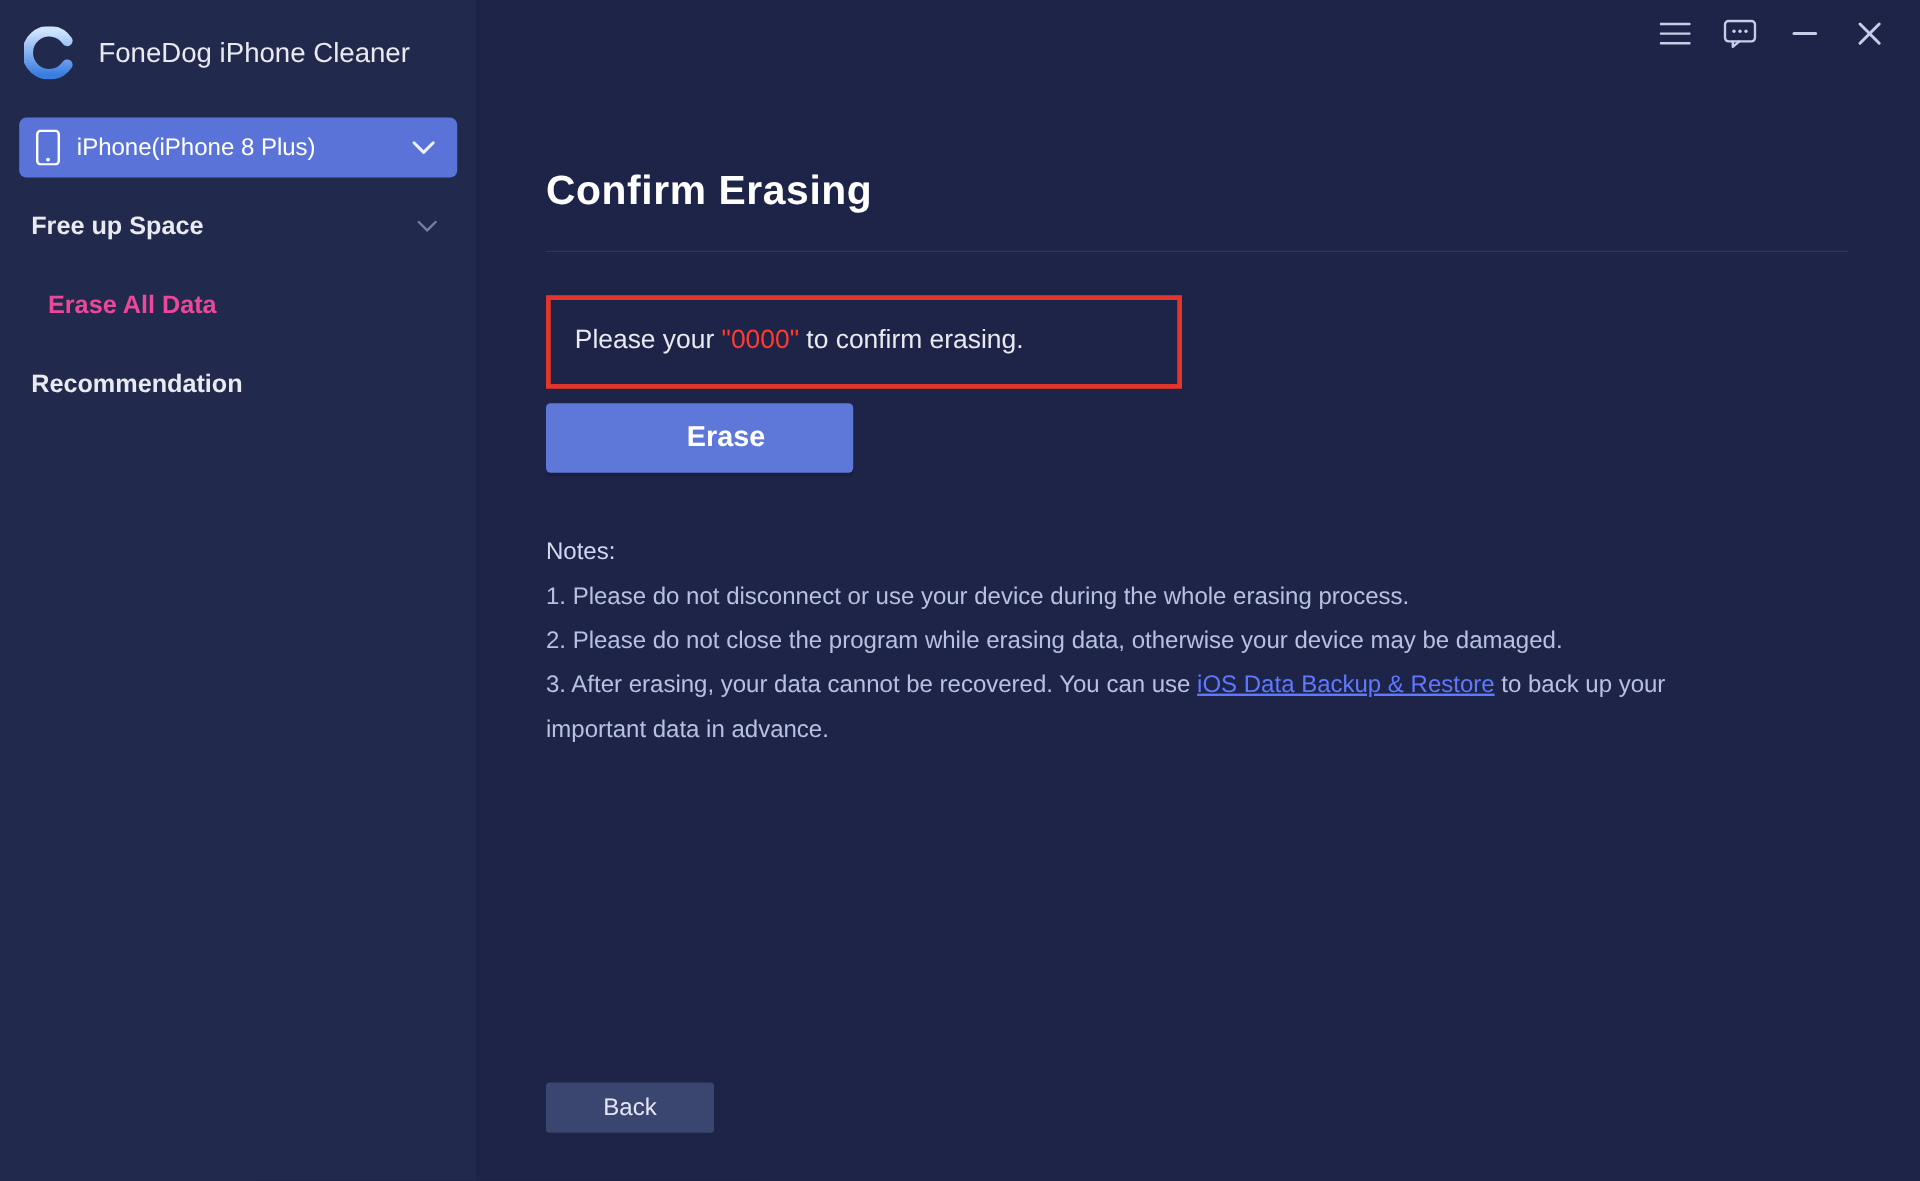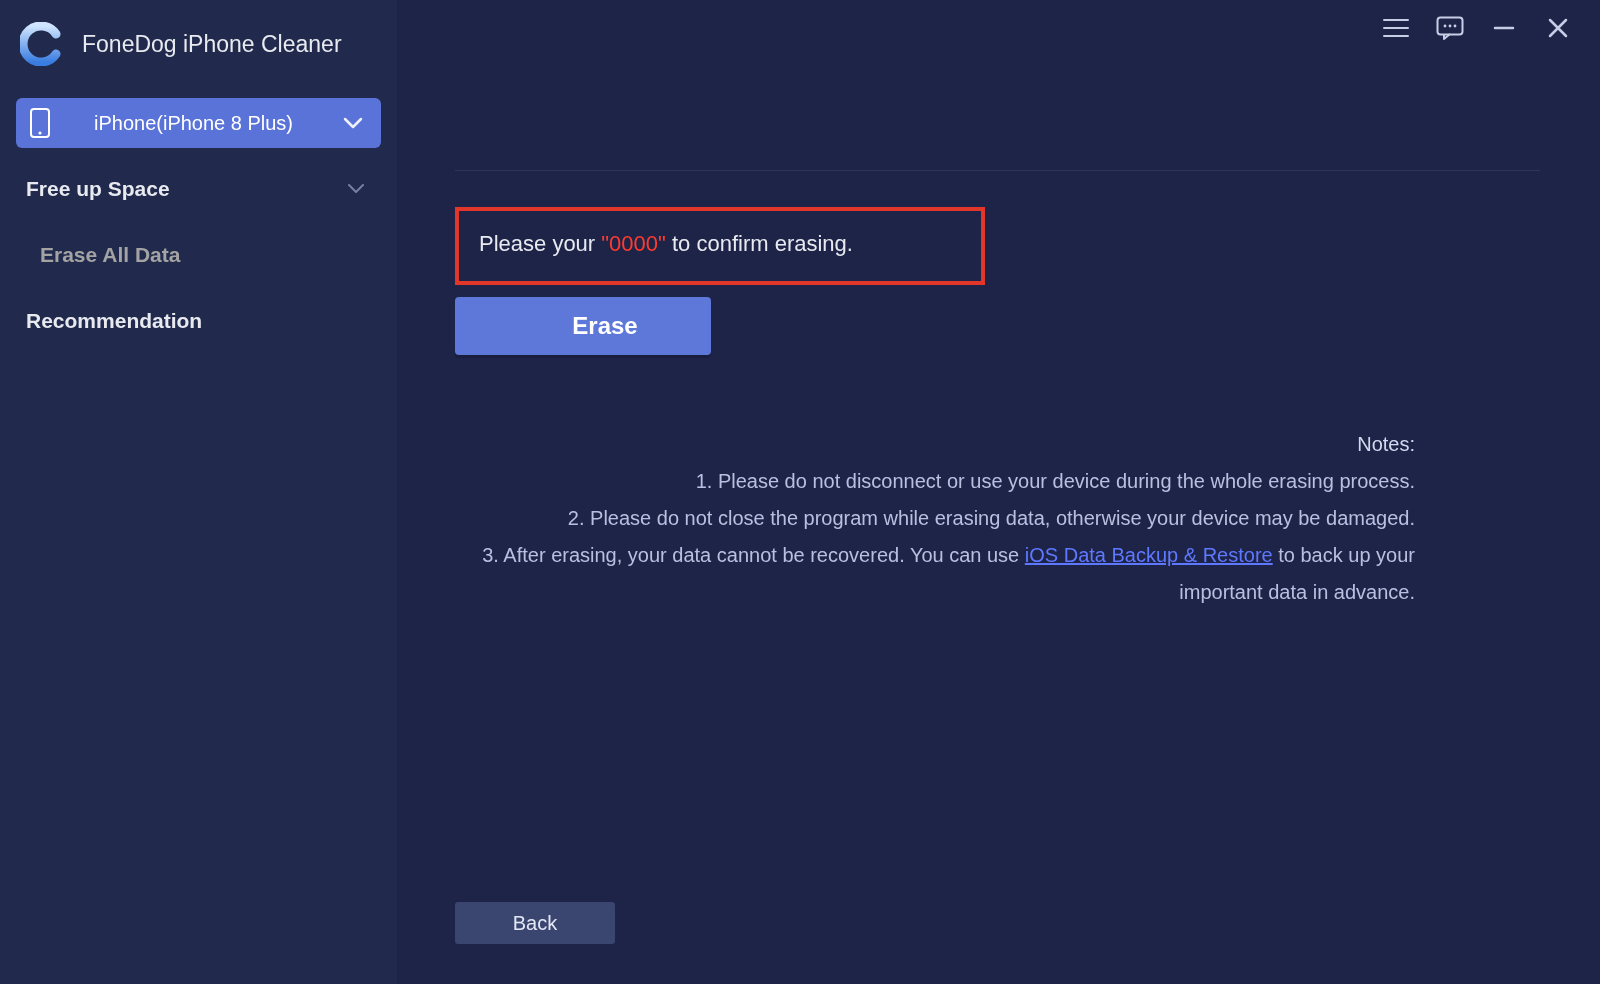--- a/index.html
+++ b/index.html
@@ -34,38 +34,37 @@
     margin: 0 16px 8px 16px;
     height: 50px;
     background: #5a73d8;
     border-radius: 6px;
     display: flex;
     align-items: center;
     padding: 0 18px 0 14px;
     cursor: pointer;
     color: #fff;
     font-size: 20px;
-    gap: 30px;
   }
   .device-selector .phone-icon { margin-right: 14px; display: flex; }
   .device-selector .device-name { flex: 1; }
   .device-selector .chev { opacity: .9; display: flex; }
   .nav-item {
     display: flex;
     align-items: center;
     justify-content: space-between;
     padding: 0 32px 0 26px;
     height: 66px;
     font-size: 21px;
     font-weight: 700;
     color: #e8eaf0;
     cursor: pointer;
     text-align: center;
   }
-  .nav-item.active { color: #a3a3a3; padding-left: 40px; }
+  .nav-item.active { color: #ec4899; padding-left: 40px; }
   .nav-item .chev2 { opacity: .7; display:flex; }
 
   
   .main {
     flex: 1;
     position: relative;
     background: #1e2448;
   }
   .titlebar {
     position: absolute;
@@ -125,34 +124,33 @@
     color: #fff;
     font-size: 24px;
     font-weight: 700;
     border: none;
     border-radius: 4px;
     cursor: pointer;
     box-shadow: 0 3px 0 rgba(0,0,0,.15);
     padding-left: 44px;
   }
   .notes {
-    margin-top: 71px;
+    margin-top: 48px;
     font-size: 20px;
     color: #b8c0df;
     line-height: 1.85;
     max-width: 960px;
-    text-align: right;
   }
   .notes-heading { color: #d2d8ee; }
   .notes a { color: #5e78ff; text-decoration: underline; cursor:pointer; }
   .back-btn {
     position: absolute;
     left: 0;
     bottom: 0;
-    width: 160px;
+    width: 140px;
     height: 42px;
     background: #3a4570;
     border: none;
     color: #e3e7f5;
     font-size: 20px;
     border-radius: 3px;
     cursor: pointer;
   }
 </style>
 </head>
@@ -230,20 +228,21 @@
         </svg>
     </span>
     <span class="tb-btn">
       <svg width="22" height="22" viewBox="0 0 22 22">
           <path d="M3 3 L19 19 M19 3 L3 19" stroke="#c7cde6" stroke-width="2.5" stroke-linecap="round"></path>
         </svg>
     </span>
   </div>
 
   <div class="content">
+    <h1 class="heading">Confirm Erasing</h1>
     <hr class="divider">
 
     <div class="confirm-box">
       <div class="confirm-text">
         <span>Please your </span><span class="code">"0000"</span><span> to confirm erasing.</span>
       </div>
     </div>
 
     <button class="erase-btn">Erase</button>
 

